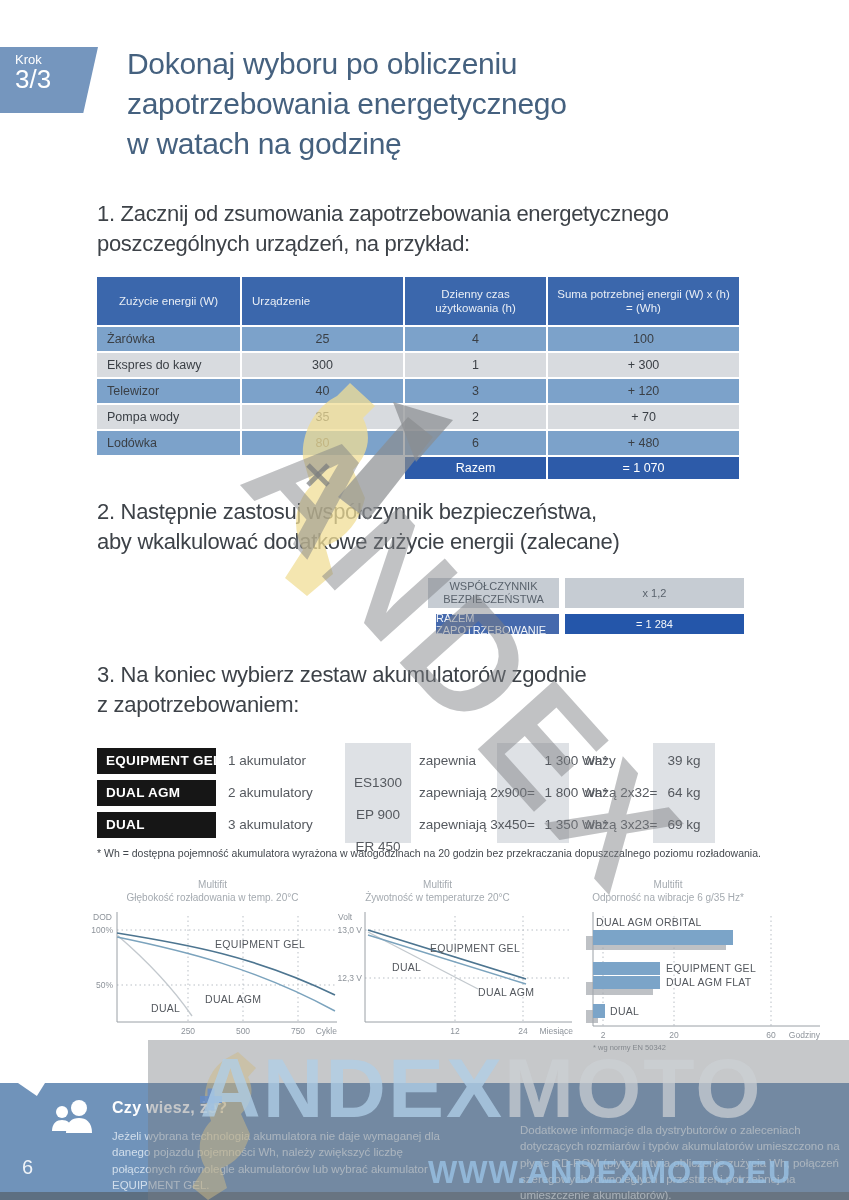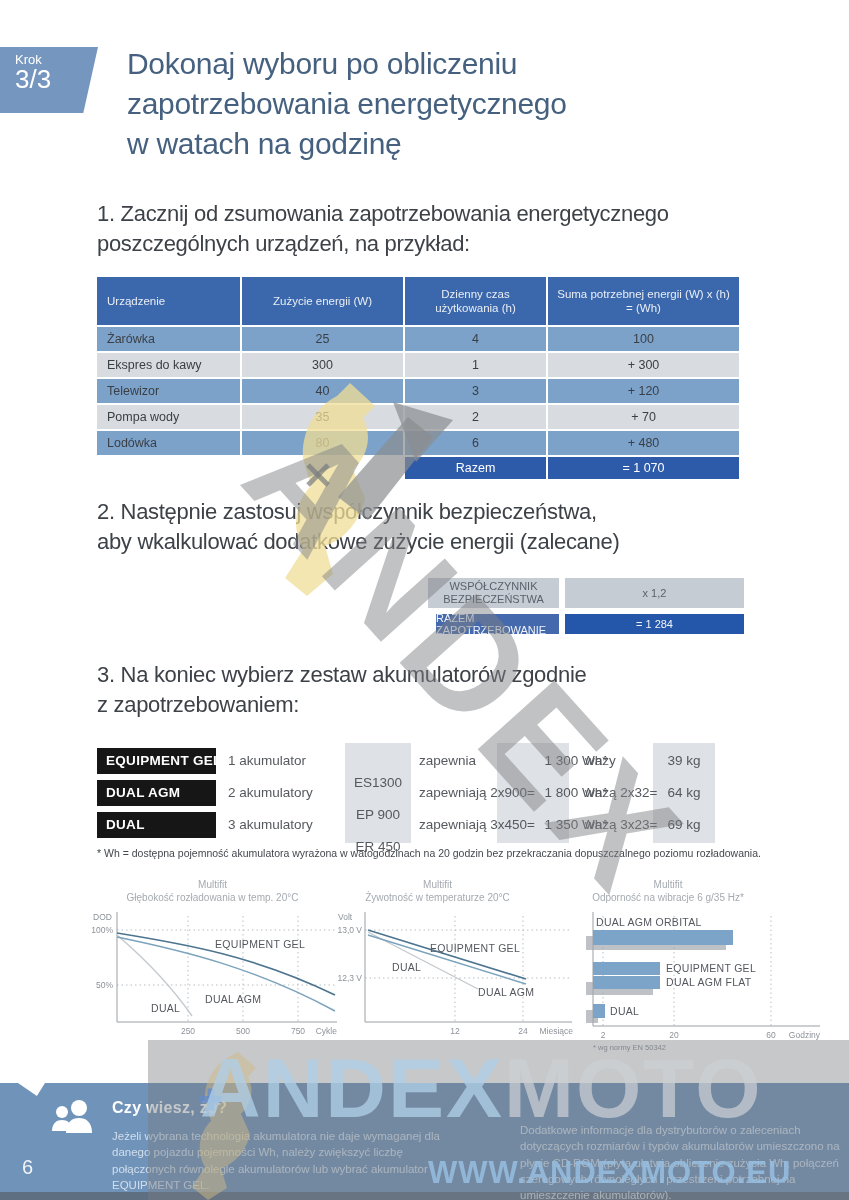--- a/index.html
+++ b/index.html
@@ -113,22 +113,22 @@
     <div>zapotrzebowania energetycznego</div>
     <div>w watach na godzinę</div>
   </div>
 
   <div class="abs step step1">
     <div>1. Zacznij od zsumowania zapotrzebowania energetycznego</div>
     <div>poszczególnych urządzeń, na przykład:</div>
   </div>
 
   <div class="abs energy-table">
+    <div class="et-h">Zużycie energii (W)</div>
     <div class="et-h name">Urządzenie</div>
-    <div class="et-h">Zużycie energii (W)</div>
     <div class="et-h">Dzienny czas użytkowania (h)</div>
     <div class="et-h">Suma potrzebnej energii (W) x (h) = (Wh)</div>
 
     <div class="et-c name rb">Żarówka</div>
     <div class="et-c rb">25</div>
     <div class="et-c rb">4</div>
     <div class="et-c rb">100</div>
 
     <div class="et-c name rg">Ekspres do kawy</div>
     <div class="et-c rg">300</div>

